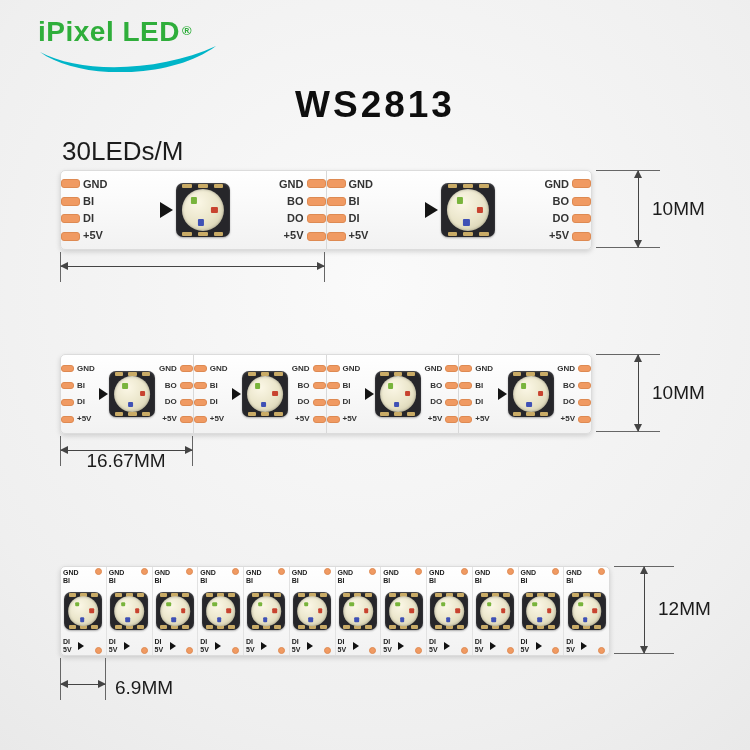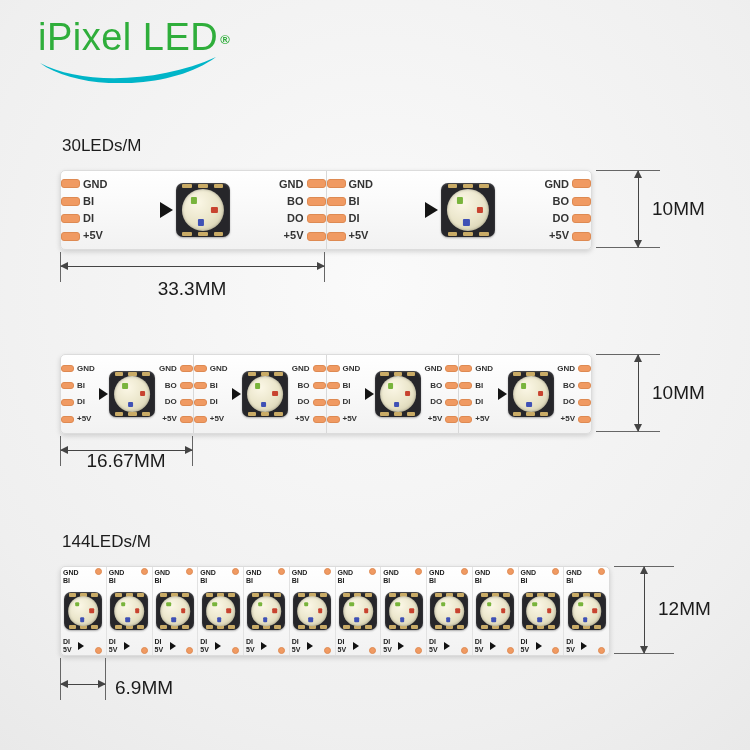--- a/index.html
+++ b/index.html
@@ -6,30 +6,30 @@
   body{
     width:750px;height:750px;
     background:radial-gradient(circle at 50% 38%, #fafafa 0%, #efefef 75%, #e9e9e9 100%);
     font-family:"Liberation Sans", sans-serif;
     position:relative;overflow:hidden;
   }
   .page{position:relative;width:750px;height:750px;}
 
   
   .logo{position:absolute;left:38px;top:16px;}
-  .logo-text{font-size:38px;font-weight:normal;color:var(--green,#2fae3b);letter-spacing:0.5px;}
+  .logo-text{font-size:28px;font-weight:bold;color:var(--green,#2fae3b);letter-spacing:0.5px;}
   .logo-reg{font-size:13px;font-weight:bold;color:var(--green,#2fae3b);vertical-align:super;margin-left:2px;}
   .swoosh{display:block;margin-top:-4px;}
   .swoosh path{fill:var(--teal,#00b5c8);}
 
   
   .title{position:absolute;top:84px;left:0;width:100%;text-align:center;
     font-size:37px;font-weight:600;color:#0e0e0e;letter-spacing:3px;}
 
-  .sec-label{position:absolute;left:62px;font-size:17px;font-weight:500;color:#1c1c1c;}
+  .sec-label{position:absolute;left:62px;font-size:26px;font-weight:500;color:#1c1c1c;}
 
   
   .strip{position:absolute;left:60px;width:530px;display:flex;
     background:linear-gradient(#ffffff,#f2f2f2);
     border:1px solid #dcdcdc;border-radius:5px;overflow:hidden;
     box-shadow:0 2px 5px rgba(0,0,0,0.15);}
   #strip0{top:170px;height:78px;}
   #strip1{top:354px;height:78px;}
   #strip2{top:566px;height:88px;width:548px;}
 
@@ -105,20 +105,21 @@
 
   <div class="logo">
     <div>
       <span class="logo-text">iPixel LED</span><span class="logo-reg">®</span>
     </div>
     <svg class="swoosh" width="180" height="28" viewBox="0 0 180 28">
       <path d="M2 8 C 42 30, 122 28, 178 2 C 132 36, 40 36, 2 8 Z"></path>
     </svg>
   </div>
 
+  <div class="title">WS2813</div>
 
   <div class="sec-label" style="top:136px">30LEDs/M</div>
   <div class="strip" id="strip0">
       <div class="seg">
         <div class="padcol">
           <div class="pad"></div>
           <div class="pad"></div>
           <div class="pad"></div>
           <div class="pad"></div>
         </div>
@@ -202,21 +203,20 @@
     </div>
 
   <div class="hext" style="left:596px;top:170px;width:64px"></div>
   <div class="hext" style="left:596px;top:247px;width:64px"></div>
   <div class="vdim" style="left:638px;top:171px;height:76px"></div>
   <div class="dim-text" style="left:652px;top:198px">10MM</div>
 
   <div class="vext" style="left:60px;top:252px;height:30px"></div>
   <div class="vext" style="left:324px;top:252px;height:30px"></div>
   <div class="hdim" style="left:61px;top:266px;width:263px"></div>
-  <div class="dim-text center" style="left:127px;top:278px;width:130px">33.3MM</div>
 
   <div class="strip" id="strip1">
       <div class="seg">
         <div class="padcol sm">
           <div class="pad"></div>
           <div class="pad"></div>
           <div class="pad"></div>
           <div class="pad"></div>
         </div>
         <div class="labcol sm">
@@ -385,21 +385,20 @@
   <div class="hext" style="left:596px;top:354px;width:64px"></div>
   <div class="hext" style="left:596px;top:431px;width:64px"></div>
   <div class="vdim" style="left:638px;top:355px;height:76px"></div>
   <div class="dim-text" style="left:652px;top:382px">10MM</div>
 
   <div class="vext" style="left:60px;top:436px;height:30px"></div>
   <div class="vext" style="left:192px;top:436px;height:30px"></div>
   <div class="hdim" style="left:61px;top:450px;width:131px"></div>
   <div class="dim-text center" style="left:60px;top:450px;width:132px">16.67MM</div>
 
-  <div class="sec-label" style="top:532px">144LEDs/M</div>
   <div class="strip" id="strip2">
       <div class="seg144">
         <div class="tlab">
           <div>GND</div>
           <div>BI</div>
         </div>
         <div class="p144 t"></div>
         <div class="led" style="width: 38px; height: 38px;">
           <div class="contact top" style="left: 12%;"></div>
           <div class="contact top" style="left: 41%;"></div>

